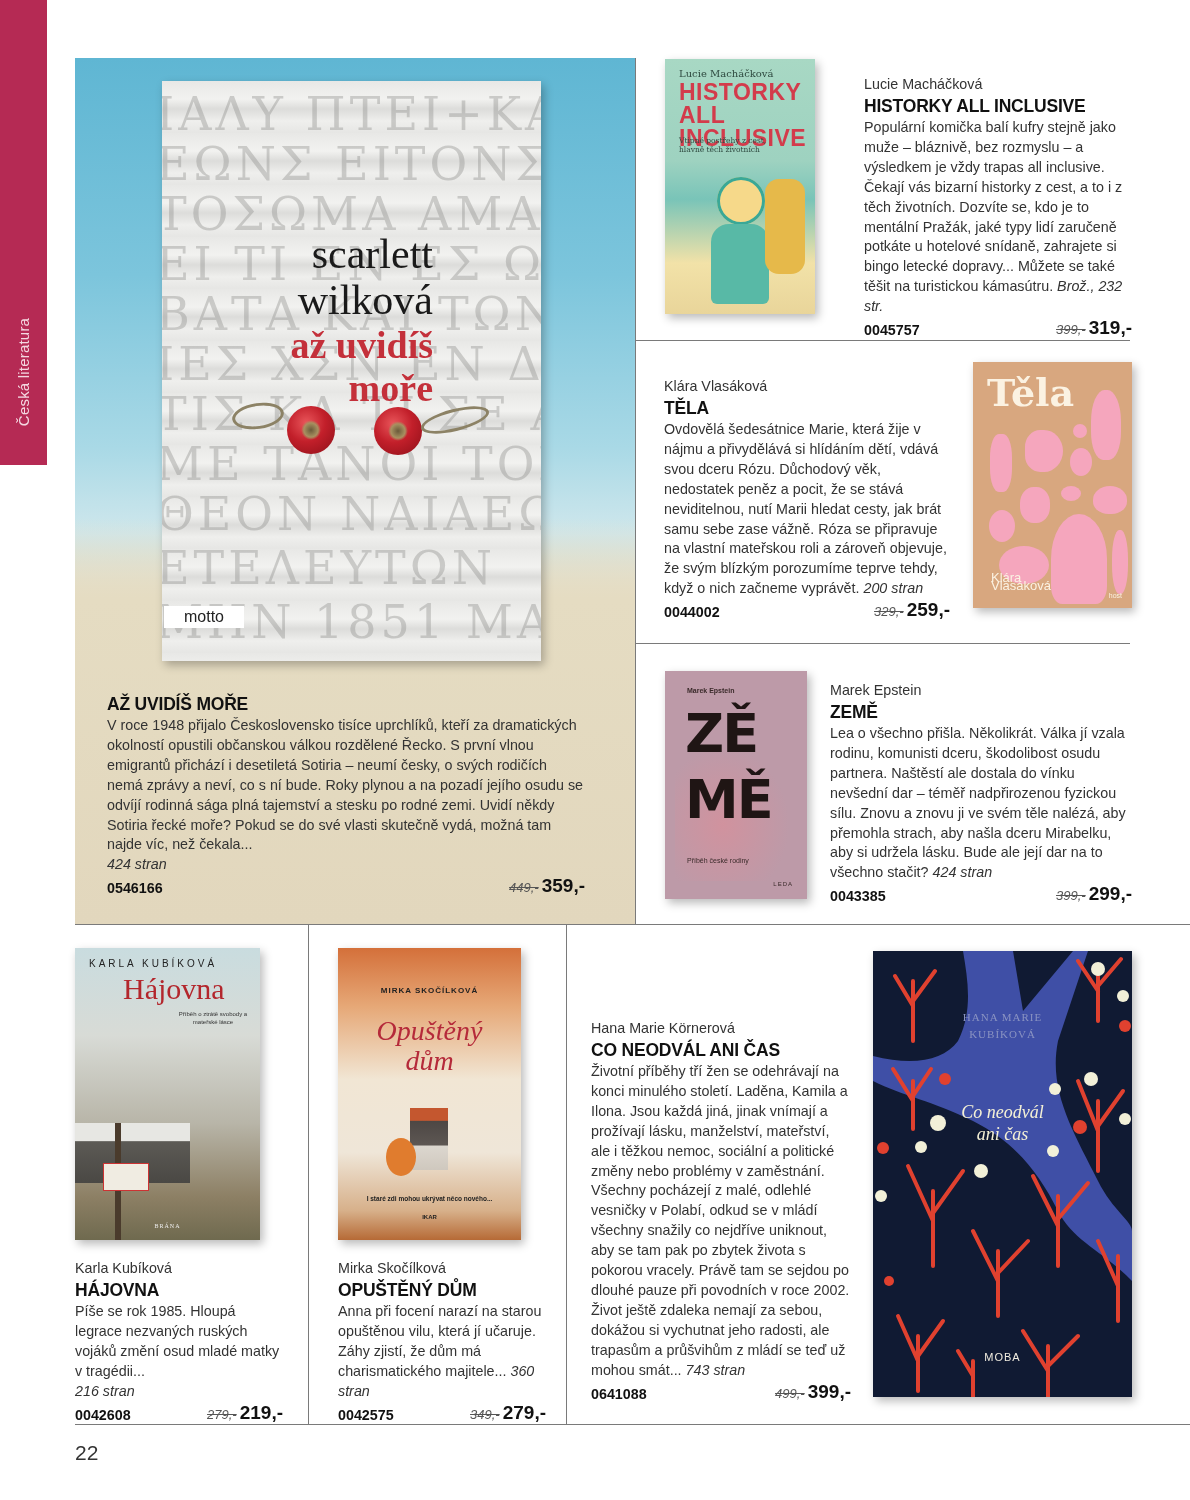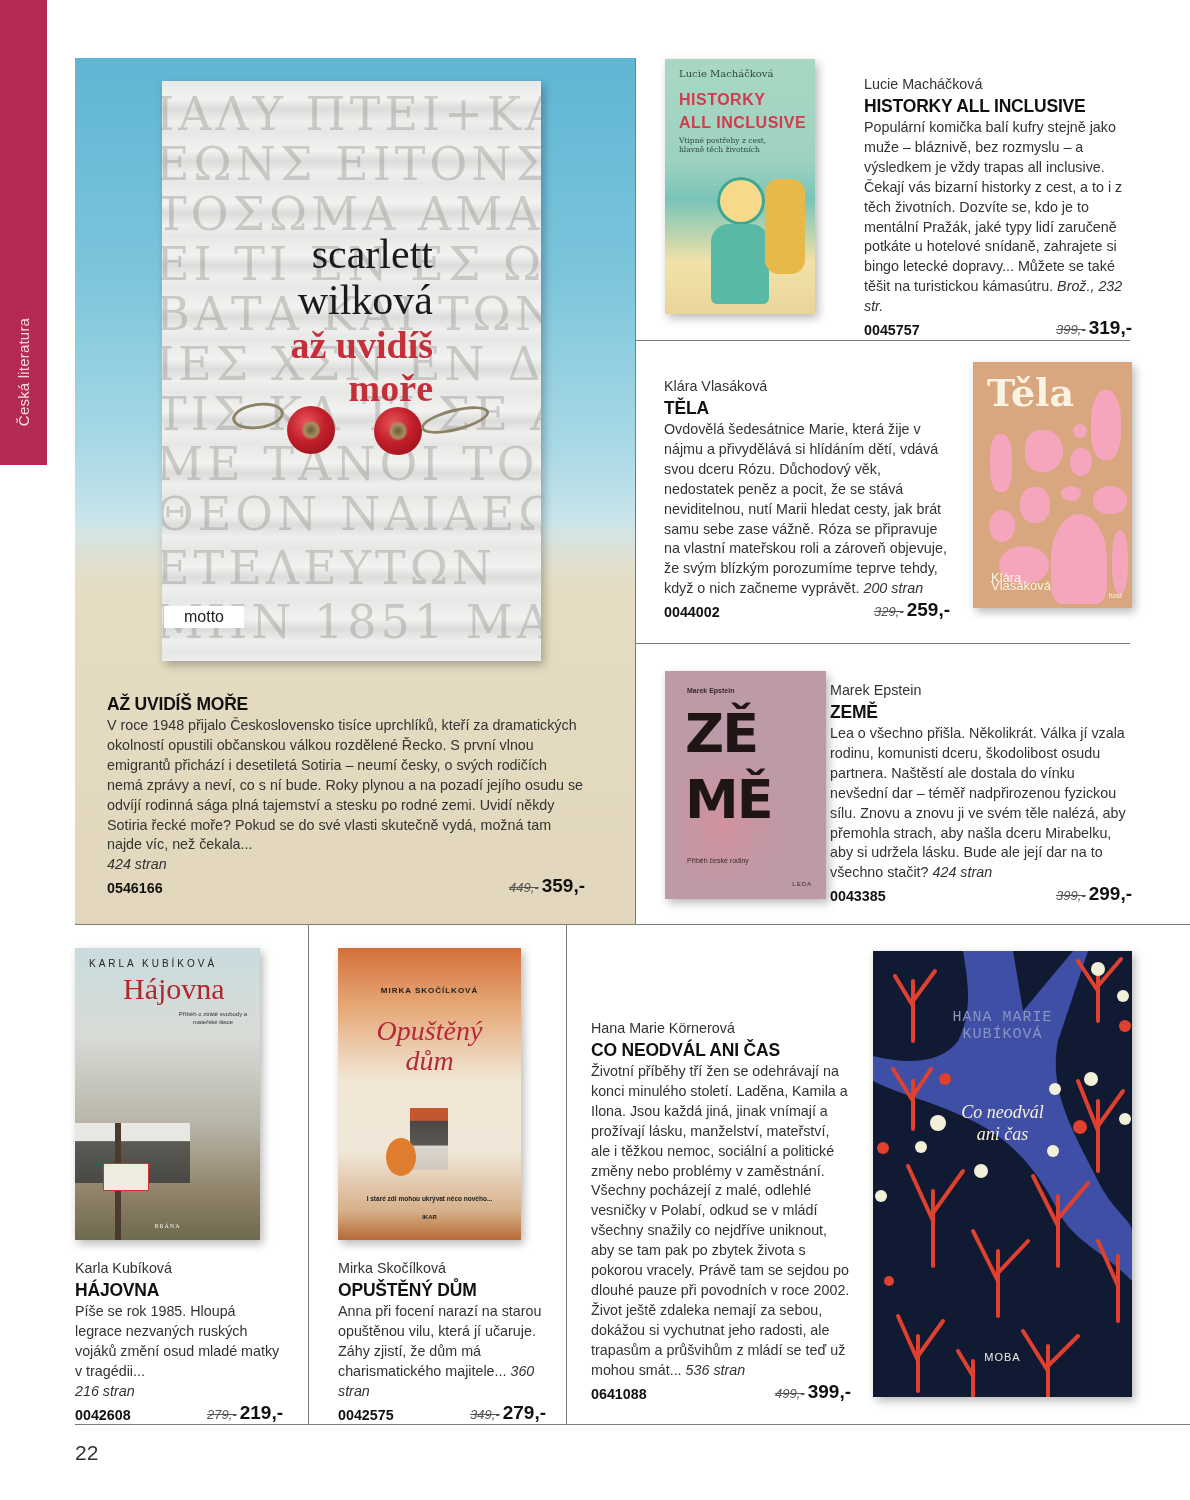--- a/index.html
+++ b/index.html
@@ -47,21 +47,21 @@
   .meta-row { display: flex; justify-content: space-between; align-items: flex-end; line-height: 22px; }
   .code { font-size: 14.3px; font-weight: bold; color: #111; }
   .price-box { display: flex; align-items: baseline; gap: 3px; }
   .old-price { font-size: 13px; color: #555; font-style: italic; text-decoration: line-through; }
   .new-price { font-size: 19px; font-weight: bold; color: #111; }
 
   
   .cv-historky { left: 665px; top: 59px; width: 150px; height: 255px;
     background: linear-gradient(180deg, #a8d8c4 0%, #9ed2c0 40%, #79c4b8 55%, #f2e2a8 80%, #e9d59a 100%); }
   .cv-tela { left: 973px; top: 362px; width: 159px; height: 246px; background: #d8a77f; }
-  .cv-zeme { left: 665px; top: 671px; width: 161px; height: 228px; background: #bd9aa8; padding-left: 32px; }
+  .cv-zeme { left: 665px; top: 671px; width: 142px; height: 228px; background: #bd9aa8; padding-left: 32px; }
   .cv-hajovna { left: 75px; top: 948px; width: 185px; height: 292px;
     background: linear-gradient(180deg, #c9dcdf 0%, #d8dbd6 30%, #b8b5a8 60%, #8d8065 85%, #6f6a4f 100%); }
   .cv-opusteny { left: 338px; top: 948px; width: 183px; height: 292px;
     background: linear-gradient(180deg, #d4703a 0%, #e6a877 20%, #f1e6d4 45%, #efe6d8 70%, #d7b08a 90%, #b66a36 100%); }
   .cv-korner { left: 873px; top: 951px; width: 259px; height: 446px; background: #101a33; }
 
   .page-number { position: absolute; left: 75px; top: 1441px; font-size: 21px; color: #333; font-stretch: condensed; }
 </style>
 </head>
 <body>
@@ -119,21 +119,21 @@
     <span class="code">0546166</span>
     <span class="price-box">
       <span class="old-price">449,-</span>
       <span class="new-price">359,-</span>
     </span>
   </div>
 </div>
 
 <div class="cover cv-historky">
   <div style="position:absolute; left:14px; top:9px; font-family:'DejaVu Serif',serif; font-size:10px; color:#2f4a40;">Lucie Macháčková</div>
-  <div style="position:absolute; left:14px; top:29px; font-family:'Liberation Sans',sans-serif; font-weight:bold; font-size:16px; line-height:23px; color:#d33b4b; letter-spacing:0.5px; font-stretch:condensed;">
+  <div style="position:absolute; left:14px; top:22px; font-family:'Liberation Sans',sans-serif; font-weight:bold; font-size:23px; line-height:23px; color:#d33b4b; letter-spacing:0.5px; font-stretch:condensed;">
     <div>HISTORKY</div>
     <div>ALL INCLUSIVE</div>
   </div>
   <div style="position:absolute; left:14px; top:77px; width:92px; font-family:'DejaVu Serif',serif; font-size:7.5px; line-height:9px; color:#2f4a40;">Vtipné postřehy z cest, hlavně těch životních</div>
   <div style="position:absolute; left:52px; top:118px; width:48px; height:48px; border-radius:50%; background:#f6d98a; box-shadow:0 0 0 3px #3aa897 inset;"></div>
   <div style="position:absolute; left:46px; top:165px; width:58px; height:80px; border-radius:18px 18px 6px 6px; background:#58b9a6;"></div>
   <div style="position:absolute; left:100px; top:120px; width:40px; height:95px; border-radius:14px; background:#e6b94a;"></div>
 </div>
 
 <div class="info" style="left:864px; top:74px; width:268px;">
@@ -268,21 +268,21 @@
       <span class="new-price">279,-</span>
     </span>
   </div>
 </div>
 
 <div class="info" style="left:591px; top:1018px; width:260px;">
   <div class="author">Hana Marie Körnerová</div>
   <div class="title">CO NEODVÁL ANI ČAS</div>
   <div class="desc">
     <span>Životní příběhy tří žen se odehrávají na konci minulého století. Laděna, Kamila a Ilona. Jsou každá jiná, jinak vnímají a prožívají lásku, manželství, mateřství, ale i těžkou nemoc, sociální a politické změny nebo problémy v zaměstnání. Všechny pocházejí z malé, odlehlé vesničky v Polabí, odkud se v mládí všechny snažily co nejdříve uniknout, aby se tam pak po zbytek života s pokorou vracely. Právě tam se sejdou po dlouhé pauze při povodních v roce 2002. Život ještě zdaleka nemají za sebou, dokážou si vychutnat jeho radosti, ale trapasům a průšvihům z mládí se teď už mohou smát...</span>
-    <em>536 stran</em>
+    <em>743 stran</em>
   </div>
   <div class="meta-row">
     <span class="code">0641088</span>
     <span class="price-box">
       <span class="old-price">499,-</span>
       <span class="new-price">399,-</span>
     </span>
   </div>
 </div>
 
@@ -315,21 +315,21 @@
       <circle cx="252" cy="168" r="6"></circle>
     </g>
     <g fill="#e0412f">
         <circle cx="72" cy="128" r="6"></circle>
         <circle cx="252" cy="75" r="6"></circle>
         <circle cx="207" cy="176" r="7"></circle>
         <circle cx="10" cy="197" r="6"></circle>
         <circle cx="16" cy="330" r="5"></circle>
       </g>
   </svg>
-  <div style="position:absolute; left:0; right:0; top:58px; text-align:center; font-family:Liberation Mono, monospace; font-size:15px; line-height:17px; letter-spacing:1px; color:#8a93c2;">
+  <div style="position:absolute; left:0; right:0; top:58px; text-align:center; font-family:Liberation Serif, serif; font-size:11px; line-height:17px; letter-spacing:1px; color:#8a93c2;">
     <div>HANA MARIE</div>
     <div>KUBÍKOVÁ</div>
   </div>
   <div style="position:absolute; left:0; right:0; top:150px; text-align:center; font-family:'Liberation Serif',serif; font-style:italic; font-size:18px; line-height:22px; color:#f5f1d6;">
     <div>Co neodvál</div>
     <div>ani čas</div>
   </div>
   <div style="position:absolute; left:0; right:0; top:400px; text-align:center; font-size:11px; letter-spacing:1px; color:#f0ece0;">MOBA</div>
 </div>
 

